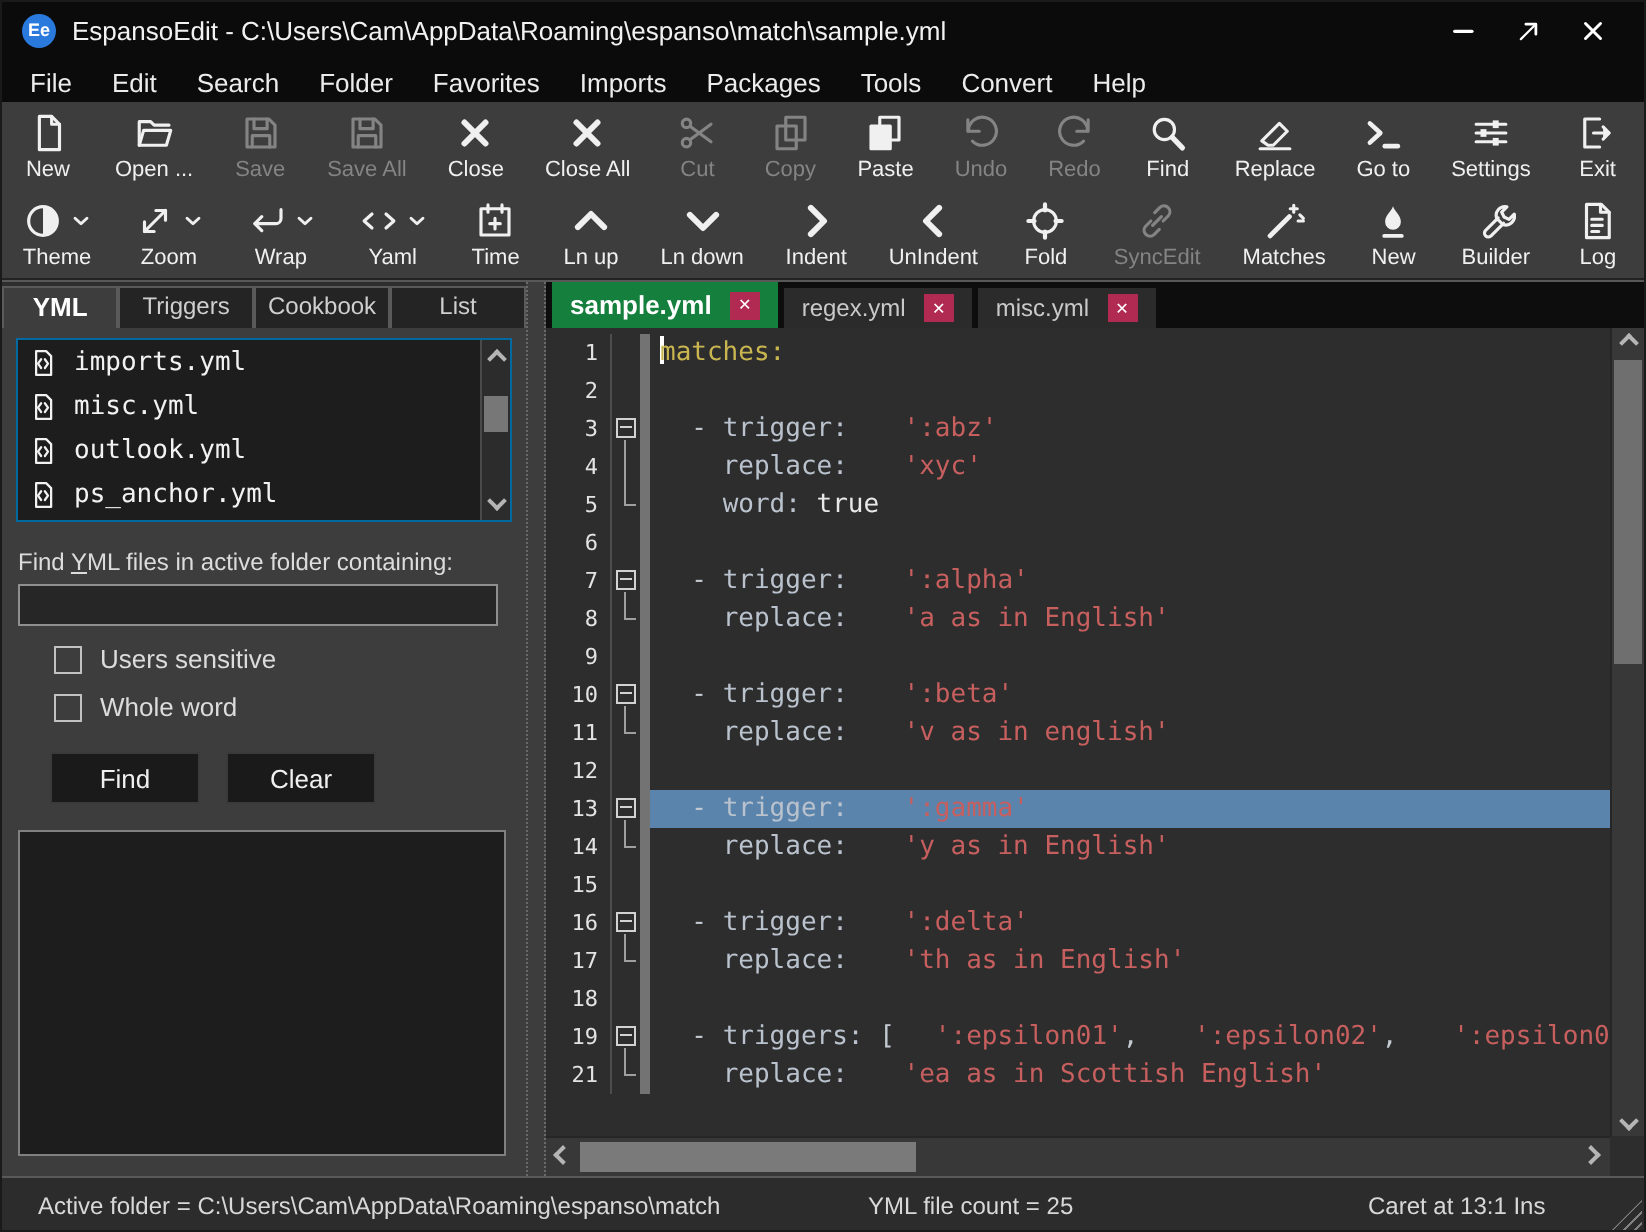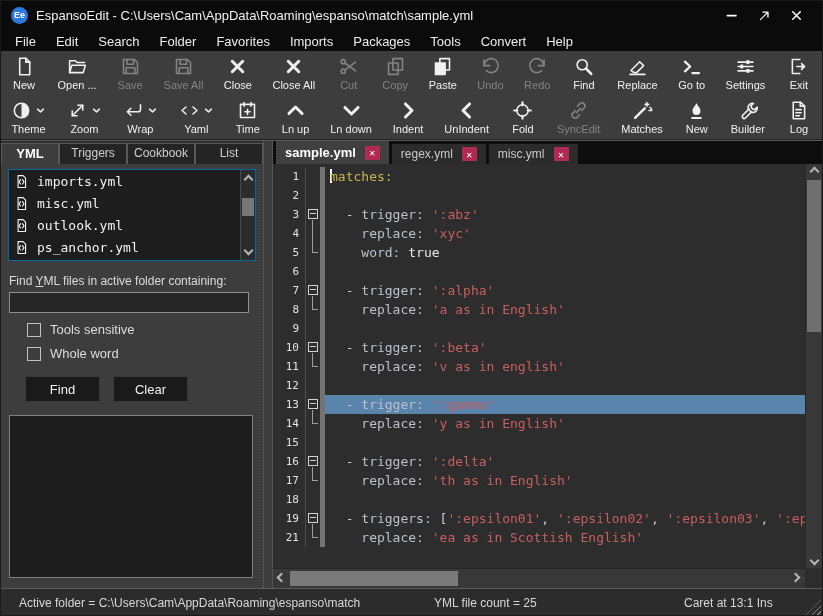--- a/index.html
+++ b/index.html
@@ -52,41 +52,41 @@
   .cb { width:14px; height:14px; border:1px solid #c2c2c2; background:#3d3d3d; flex:none; }
   .btn-row { display:flex; gap:13px; margin:15px 0 0 24px; }
   .panel-btn { width:75px; height:26px; background:#1a1a1a; border:1px solid #3a3a3a; color:#f0f0f0;
     font-size:13px; display:flex; align-items:center; justify-content:center; }
   .results-box { margin:13px 10px 10px 8px; flex:1; background:var(--panel-box-bg,#1d1d1d); border:1px solid #808080; }
   .splitter { width:10px; background:#3d3d3d; border-left:1px dotted #6a6a6a; border-right:1px dotted #6a6a6a; }
   
   .editor { flex:1; display:flex; flex-direction:column; background:#0d0d0d; min-width:0; }
   .ed-tabs { display:flex; height:23px; align-items:flex-end; gap:3px; padding-left:3px; background:#0d0d0d; }
   .ed-tab { display:flex; align-items:center; gap:9px; padding:0 9px; height:20px; background:#2b2b2b; color:#c9c9c9; font-size:12px; }
-  .ed-tab.active { background:#404040; color:#fff; font-weight:bold; font-size:13px; height:23px;align-items:center; }
+  .ed-tab.active { background:#15803d; color:#fff; font-weight:bold; font-size:13px; height:23px;align-items:center; }
   .tab-x { width:15px; height:14px; background:var(--tab-close,#b02a52); color:#fff; font-size:10px; font-weight:bold;
     display:flex; align-items:center; justify-content:center; font-family:"DejaVu Sans Mono",monospace; }
   .code-wrap { flex:1; position:relative; background:var(--editor-bg,#2d2d2d); overflow:hidden; }
   .code-lines { position:absolute; top:3px; left:0; right:17px; bottom:20px; overflow:hidden;
     font-family:"DejaVu Sans Mono",monospace; font-size:13px; }
   .code-line { display:flex; height:19px; line-height:19px; white-space:pre; }
   .ln { width:32px; text-align:right; color:#e3e3e3; font-size:11px; padding-right:6px; flex:none; }
   .fold { width:15px; flex:none; position:relative; border-left:1px solid #4d4d4d; }
   .fbox { position:absolute; left:2px; top:4px; width:10px; height:10px; border:1px solid #d2d2d2; background:var(--editor-bg,#2d2d2d); }
   .fbox::after { content:""; position:absolute; left:1px; top:3px; width:6px; height:1px; background:#d2d2d2; }
   .ftail { position:absolute; left:6px; top:15px; bottom:-1px; width:1px; background:#9f9f9f; }
   .f-line::before { content:""; position:absolute; left:6px; top:0; bottom:-1px; width:1px; background:#9f9f9f; }
   .f-end::before { content:""; position:absolute; left:6px; top:0; height:10px; width:1px; background:#9f9f9f; }
   .f-end::after { content:""; position:absolute; left:6px; top:9px; width:6px; height:1px; background:#9f9f9f; }
   .text { flex:1; border-left:5px solid #737373; padding-left:5px; min-width:0; overflow:hidden; }
   .code-line.hl .text { background:var(--accent-highlight,#5b84ad); }
   .caret { display:inline-block; width:2px; height:14px; background:#fff; vertical-align:-2px; margin-right:-2px; }
   .tk-root  { color:var(--root-key,#c9b650); }
   .tk-key   { color:var(--key,#b9c2cd); }
-  .tk-str   { color:var(--string,#c75f5f); }
+  .tk-str   { color:var(--string,#c75f5f);margin-left:20px; }
   .tk-plain { color:var(--plain,#e8e8e8); }
   .tk-punct { color:#c4cad2; }
   .vscroll { position:absolute; top:0; right:0; bottom:20px; width:17px; background:#383838; border-left:1px solid #262626; }
   .vthumb { position:absolute; left:1px; right:1px; top:16px; height:152px; background:#6f6f6f; }
   .hscroll { position:absolute; left:0; right:17px; bottom:0; height:20px; background:#383838; border-top:1px solid #262626; }
   .hthumb { position:absolute; top:2px; bottom:2px; left:17px; width:168px; background:#7a7a7a; }
   .vscroll .chev.up { top:4px; left:5px; } .vscroll .chev.down { bottom:4px; left:5px; }
   .hscroll .chev.left { top:5px; left:5px; } .hscroll .chev.right { top:5px; }
   
   .statusbar { height:29px; background:#2c2c2c; border-top:1px solid #5a5a5a; display:flex; align-items:center;
@@ -488,21 +488,21 @@
         <span class="chev down"></span>
       </div>
     </div>
     <div class="find-label">
       <span>Find </span><u>Y</u><span>ML files in active folder containing:</span>
     </div>
     <input class="find-input" type="text" value="" style="">
     <div id="checkboxes">
         <div class="checkbox-row">
     <span class="cb"></span>
-    <span>Tools sensitive</span>
+    <span>Users sensitive</span>
   </div>
         <div class="checkbox-row">
     <span class="cb"></span>
     <span>Whole word</span>
   </div>
       </div>
     <div class="btn-row">
       <button class="panel-btn">Find</button>
       <button class="panel-btn">Clear</button>
     </div>

